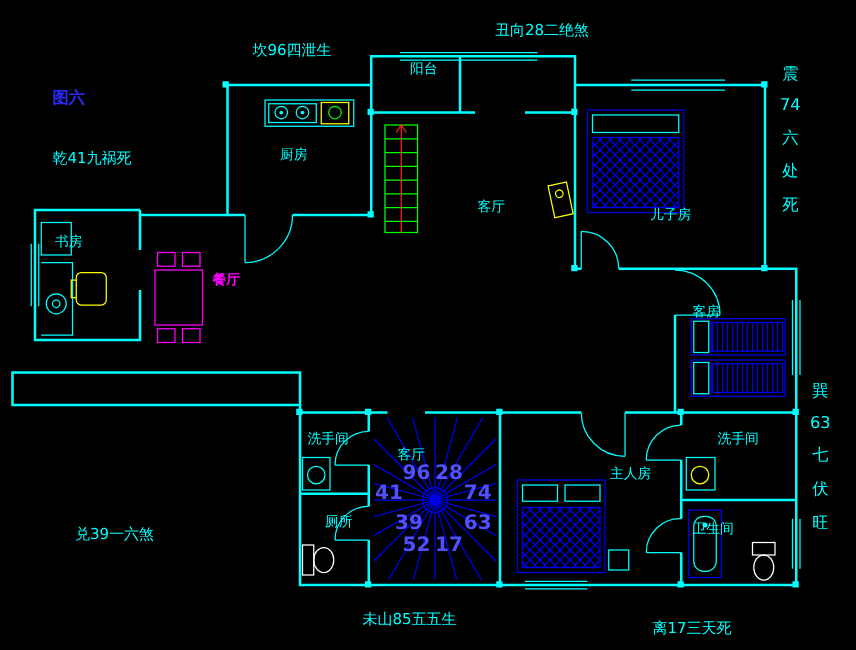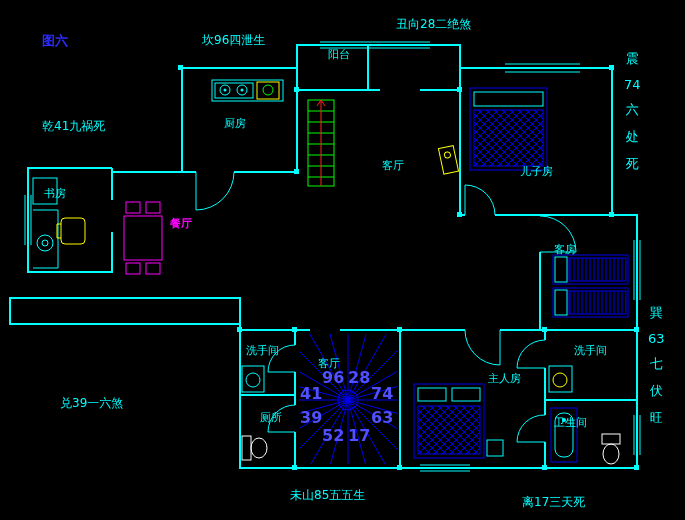--- a/index.html
+++ b/index.html
@@ -4,21 +4,21 @@
 <style>
   html,body{margin:0;padding:0;background:#000;}
   .canvas{
     position:relative;width:685px;height:520px;background:#000;overflow:hidden;
     font-family:"DejaVu Sans",sans-serif;
   }
   .canvas svg{position:absolute;left:0;top:0;}
   .lbl{position:absolute;color:#00ffff;font-size:12px;line-height:1.1;white-space:nowrap;}
   .lbl.small{font-size:11px;}
   .lbl.magenta{color:#ff00ff;font-weight:bold;}
-  .lbl.title{color:#2b2bff;font-weight:bold;font-size:13px;}
+  .lbl.title{color:#2b2bff;font-weight:bold;font-size:13px;margin-top:38px;}
   .vlabel{position:absolute;display:flex;flex-direction:column;align-items:center;
           color:#00ffff;font-size:13px;gap:9px;white-space:nowrap;}
   .star{position:absolute;color:#5050ff;font-size:16px;font-weight:bold;}
 </style>
 </head>
 <body>
 
 <div class="canvas">
 
   <svg width="685" height="520" viewBox="0 0 685 520">
@@ -190,21 +190,21 @@
       <path d="M348,400 L428,400M348,400 L425,421M348,400 L417,440M348,400 L405,457M348,400 L388,469M348,400 L369,477M348,400 L348,480M348,400 L327,477M348,400 L308,469M348,400 L291,457M348,400 L279,440M348,400 L271,421M348,400 L268,400M348,400 L271,379M348,400 L279,360M348,400 L291,343M348,400 L308,331M348,400 L327,323M348,400 L348,320M348,400 L369,323M348,400 L388,331M348,400 L405,343M348,400 L417,360M348,400 L425,379"></path>
       <circle cx="348" cy="400" r="10"></circle>
     </g>
   </svg>
 
   <div class="lbl title" style="left:42px;top:34px">图六</div>
 
   <div class="lbl" style="left:396px;top:18px">丑向28二绝煞</div>
   <div class="lbl" style="left:202px;top:34px">坎96四泄生</div>
   <div class="lbl" style="left:42px;top:120px">乾41九祸死</div>
-  <div class="lbl" style="left:60px;top:397px">兑39一六煞</div>
+  <div class="lbl" style="left:60px;top:421px">兑39一六煞</div>
   <div class="lbl" style="left:290px;top:489px">未山85五五生</div>
   <div class="lbl" style="left:522px;top:496px">离17三天死</div>
 
   <div class="vlabel" style="left:624px;top:50px">
     <span>震</span>
     <span>74</span>
     <span>六</span>
     <span>处</span>
     <span>死</span>
   </div>
@@ -230,16 +230,16 @@
   <div class="lbl small" style="left:574px;top:345px">洗手间</div>
   <div class="lbl small" style="left:260px;top:412px">厕所</div>
   <div class="lbl small" style="left:554px;top:417px">卫生间</div>
 
   <span class="star" style="left:322px;top:368px">96</span>
   <span class="star" style="left:348px;top:368px">28</span>
   <span class="star" style="left:371px;top:384px">74</span>
   <span class="star" style="left:371px;top:408px">63</span>
   <span class="star" style="left:348px;top:426px">17</span>
   <span class="star" style="left:322px;top:426px">52</span>
-  <span class="star" style="left:300px;top:408px">39</span>
+  <span class="star" style="left:316px;top:408px">39</span>
   <span class="star" style="left:300px;top:384px">41</span>
 
 </div>
 
 </body></html>

